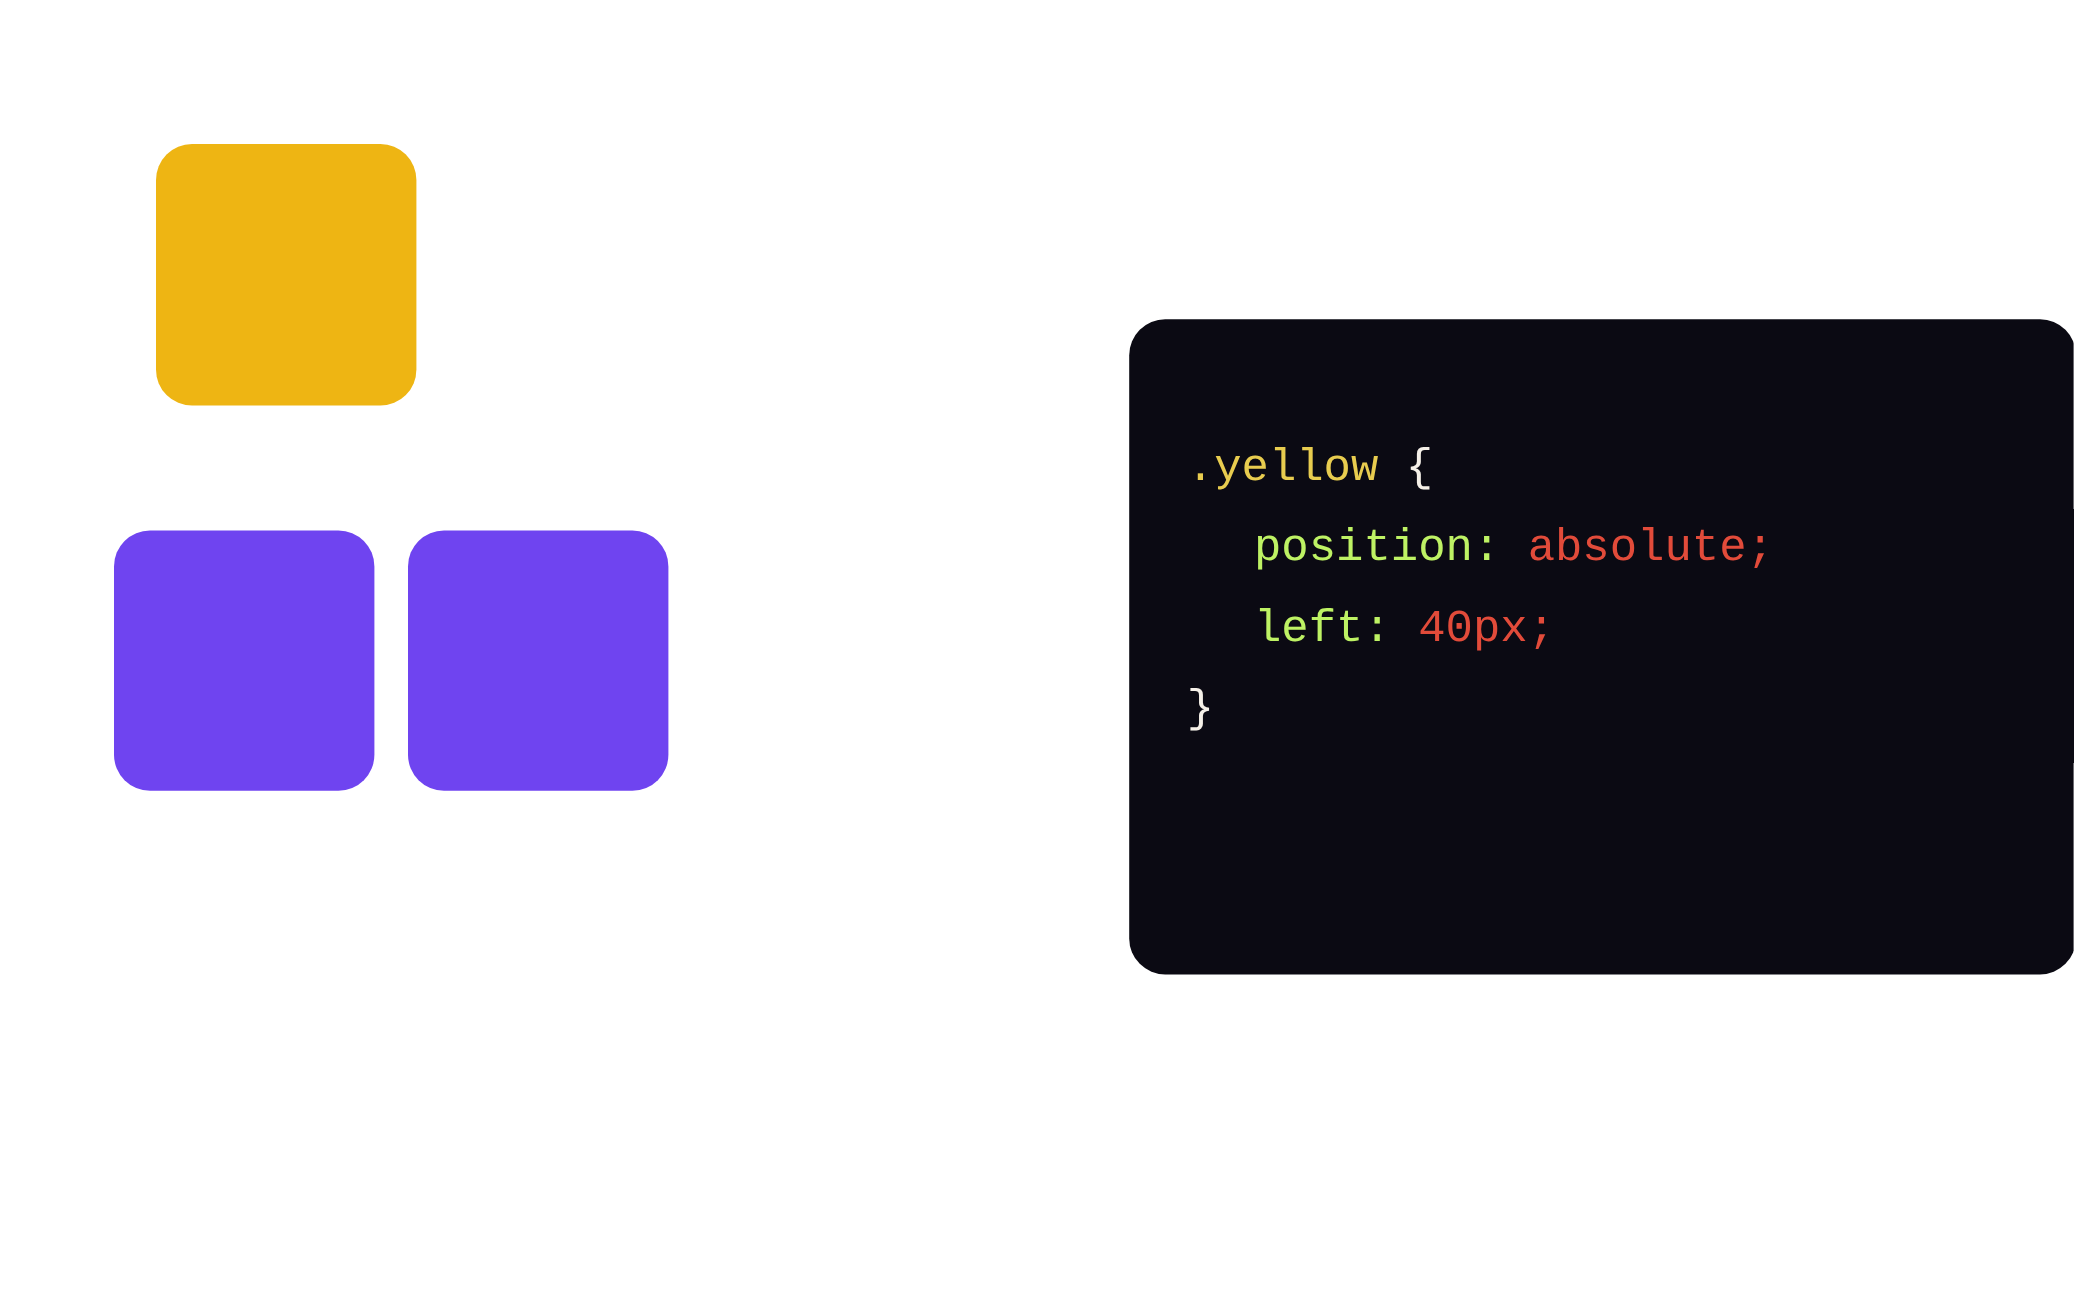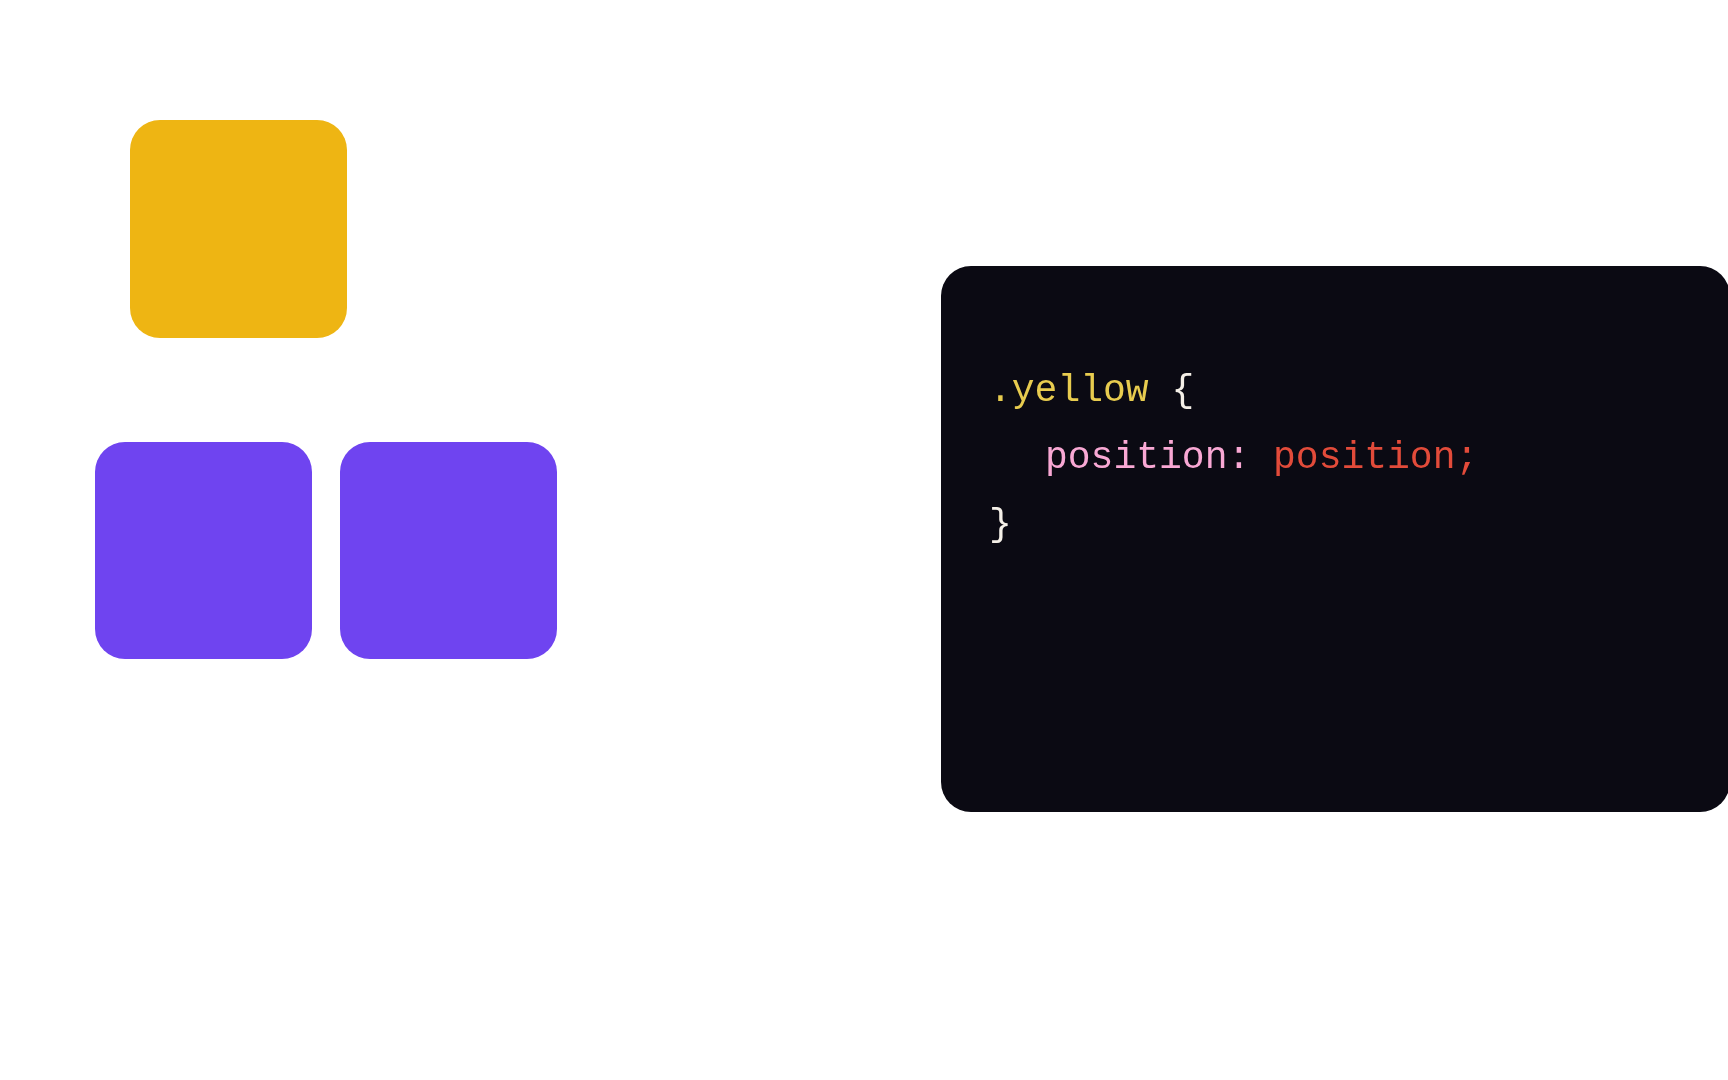--- a/index.html
+++ b/index.html
@@ -60,29 +60,30 @@
       font-weight: 500;
     }
     .code-line {
       white-space: pre;
     }
     .indent {
       padding-left: 56px;
     }
     .selector-color { color: #e8cc4f; }
     .brace-color { color: #f5f0e8; }
-    .prop-color { color: #f9a8d4; }
+    .prop-color { color: #bef264; }
     .value-color { color: #e24b3a; }
   </style>
 </head>
 <body>
 
 <div class="canvas-area">
   <div class="yellow-box" style="background: rgb(238, 181, 19);"></div>
   <div class="purple-box-1" style="background: rgb(111, 68, 240);"></div>
   <div class="purple-box-2" style="background: rgb(111, 68, 240);"></div>
 </div>
 
 <div class="code-panel">
   <div class="code-line"><span class="selector-color">.yellow</span><span class="brace-color"> {</span></div>
-  <div class="code-line indent"><span class="prop-color">position:</span><span class="value-color"> position;</span></div>
+  <div class="code-line indent"><span class="prop-color">position:</span><span class="value-color"> absolute;</span></div>
+  <div class="code-line indent"><span class="prop-color">left:</span><span class="value-color"> 40px;</span></div>
   <div class="code-line"><span class="brace-color">}</span></div>
 </div>
 
 </body></html>

